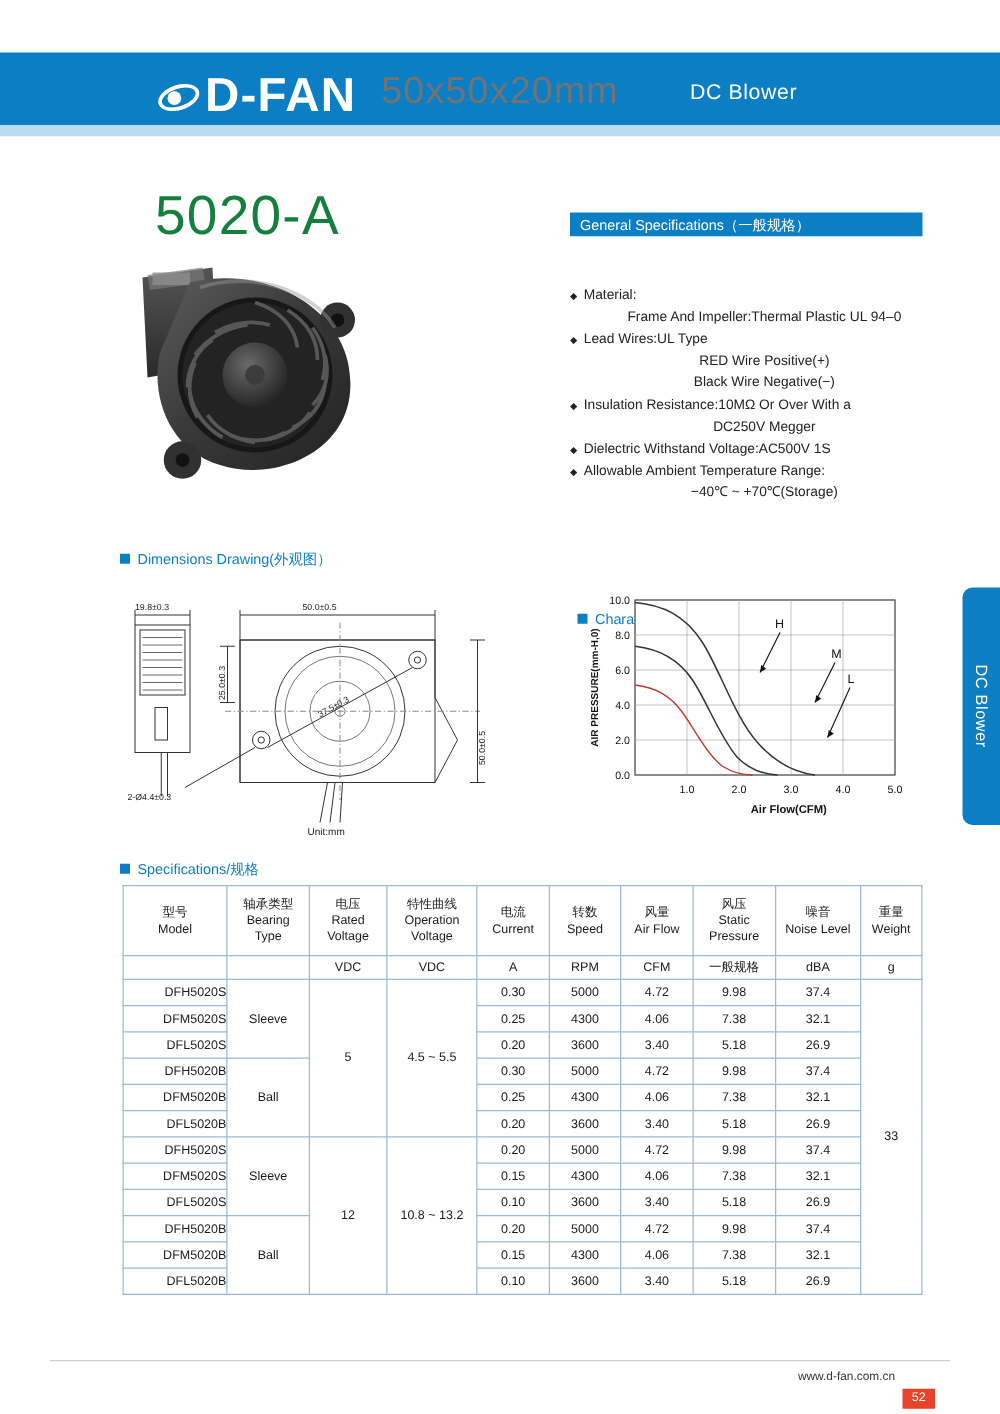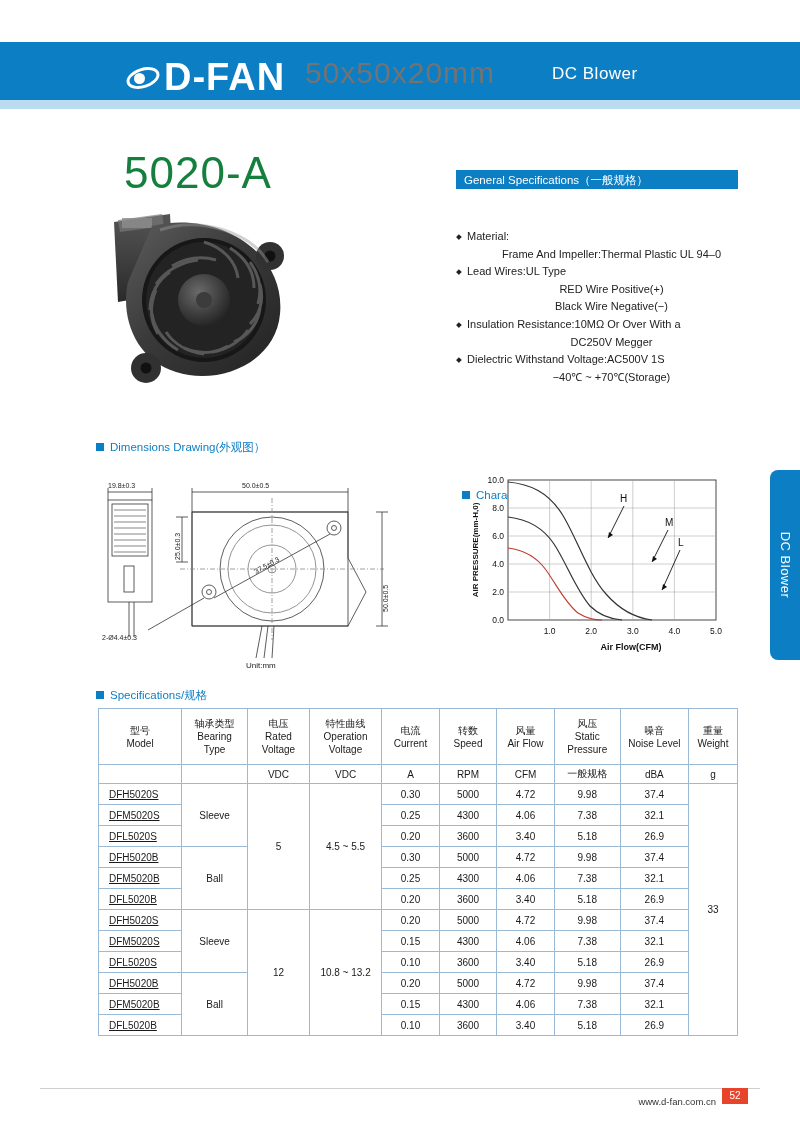--- a/index.html
+++ b/index.html
@@ -188,31 +188,31 @@
     padding: 0;
     height: 21px;
   }
   .spec-table .hdr td {
     height: 56px;
     line-height: 13px;
     font-size: 10px;
     padding: 2px 1px;
   }
   .spec-table .unit td { height: 19px; }
-  .spec-table td.model { text-align: left; padding-left: 10px; text-decoration: underline; }
+  .spec-table td.model { text-align: right; padding-left: 10px; }
   
   .footer-url {
     position: absolute;
     right: 84px; bottom: 24px;
     font-size: 9.5px;
     color: #333;
   }
   .footer-page {
     position: absolute;
-    right: 52px; bottom: 27px;
+    right: 52px; bottom: 4px;
     width: 26px; height: 16px;
     background: #e8442c;
     color: #fff;
     font-size: 10px;
     text-align: center;
     line-height: 16px;
   }
   .footer-rule {
     position: absolute;
     left: 40px; right: 40px; bottom: 42px;
@@ -298,20 +298,21 @@
   </div>
   <div class="gs-list">
     <div class="li">Material:</div>
     <div class="sub">Frame And Impeller:Thermal Plastic UL 94–0</div>
     <div class="li">Lead Wires:UL Type</div>
     <div class="sub">RED Wire Positive(+)</div>
     <div class="sub">Black Wire Negative(−)</div>
     <div class="li">Insulation Resistance:10MΩ Or Over With a</div>
     <div class="sub">DC250V Megger</div>
     <div class="li">Dielectric Withstand Voltage:AC500V 1S</div>
+    <div class="li">Allowable Ambient Temperature Range:</div>
     <div class="sub">−40℃ ~ +70℃(Storage)</div>
   </div>
 
   <div class="sec-head" id="head-dim">Dimensions Drawing(外观图）</div>
   <div class="sec-head" id="head-curve">Characteristic Curves（特性曲线）</div>
   <div class="sec-head" id="head-spec">Specifications/规格</div>
 
   <svg class="dim-box" viewBox="0 0 350 215">
     <g stroke="#333" stroke-width="0.8" fill="none">
 

